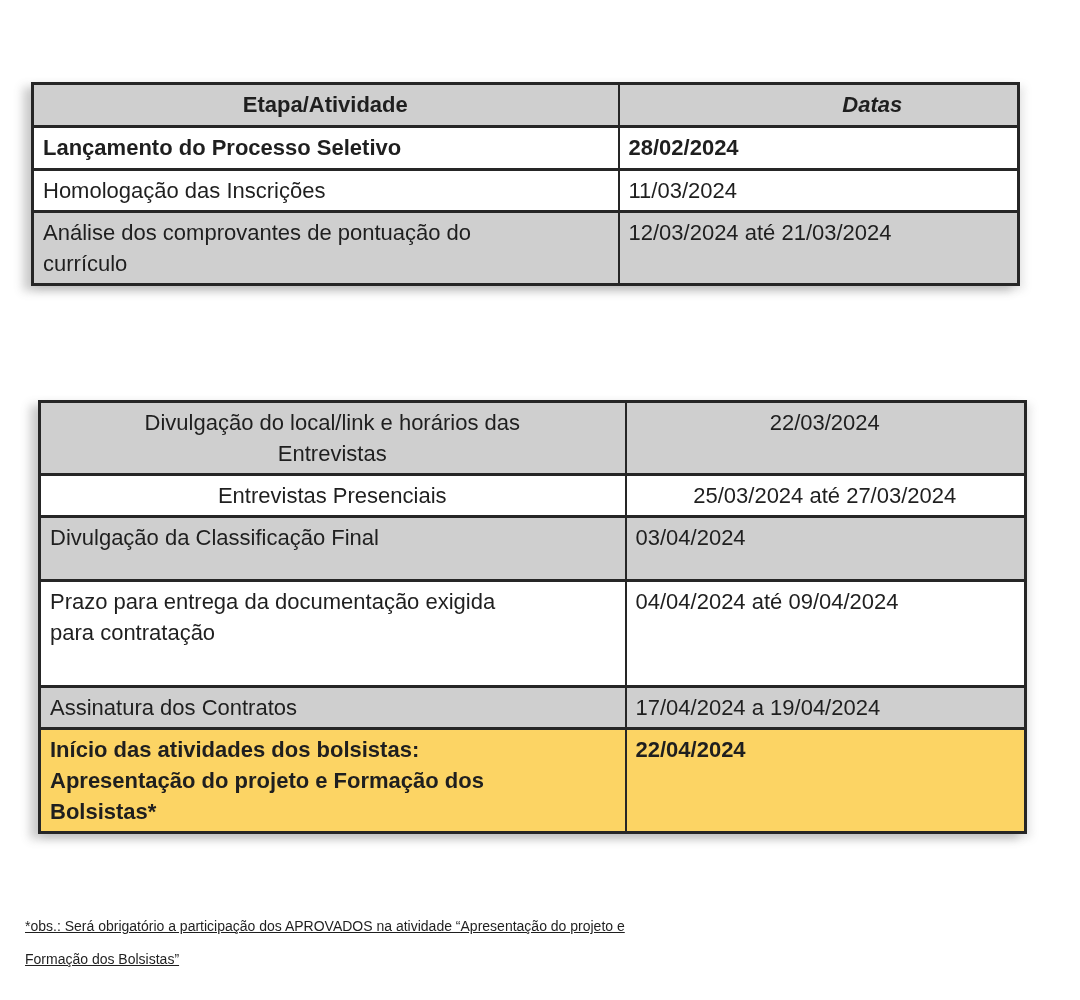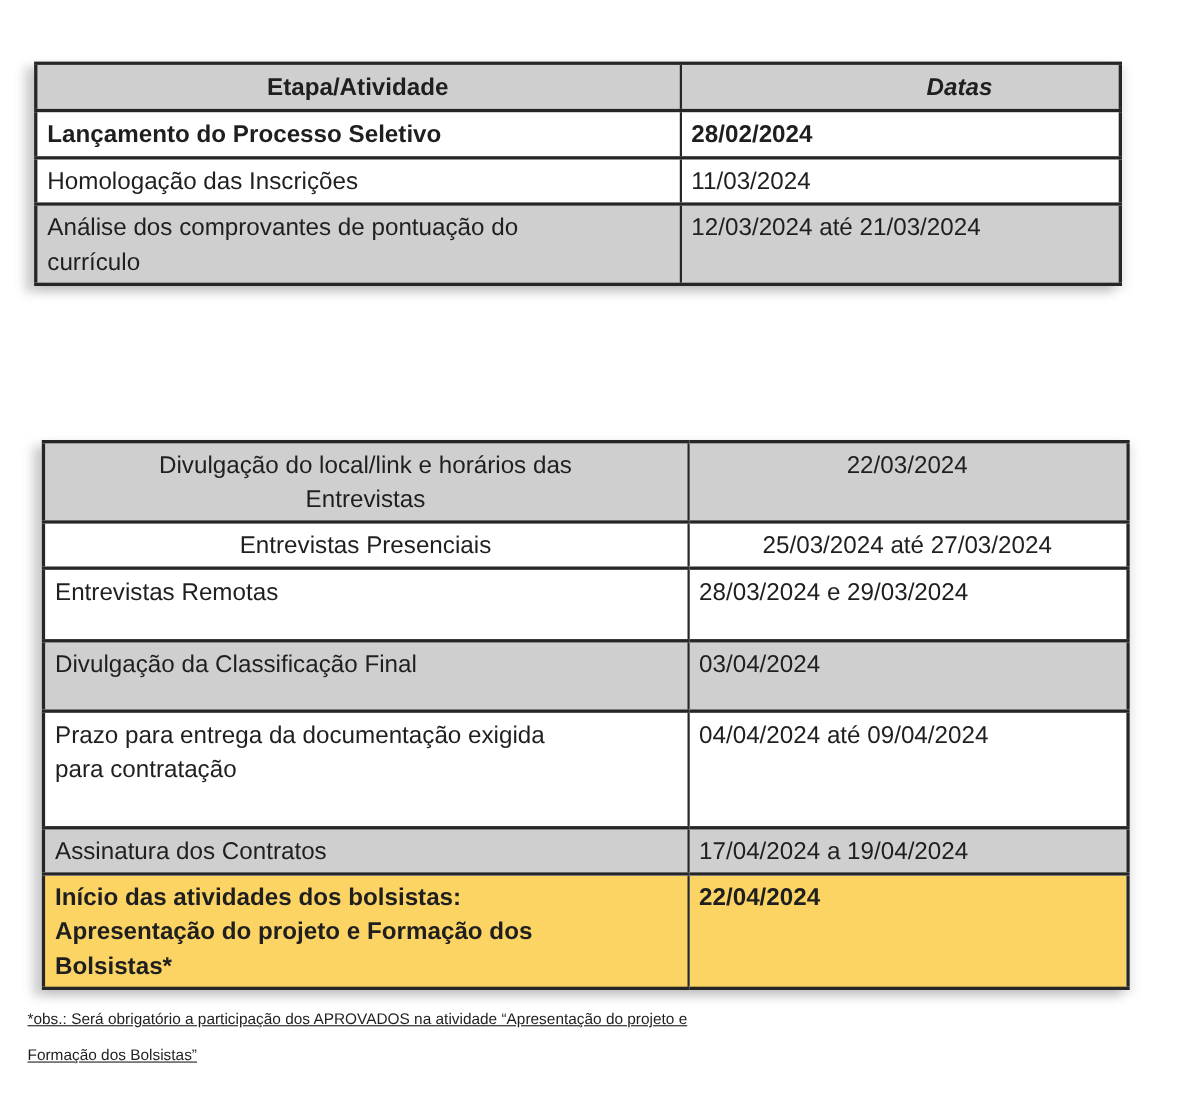--- a/index.html
+++ b/index.html
@@ -6,21 +6,21 @@
   body {
     width:1080px; height:1000px; position:relative; overflow:hidden;
     background:#ffffff; color:#1f1f1f;
     font-family:"Liberation Sans", sans-serif;
   }
   .table-seg {
     position:absolute;
     box-shadow:-8px 5px 9px rgba(90,90,90,0.30), 4px 4px 8px rgba(120,120,120,0.18);
     background:#ffffff;
   }
-  .seg1 { left:31px; top:56px; }
+  .seg1 { left:31px; top:82px; }
   .seg2 { left:38px; top:400px; }
   table.sched {
     border-collapse:collapse; table-layout:fixed;
     width:986px; background:#ffffff;
   }
   table.sched col.c-etapa { width:586px; }
   table.sched col.c-datas { width:400px; }
   table.sched th, table.sched td {
     border:2px solid #262626;
     border-top-width:3px; border-bottom-width:3px;
@@ -83,24 +83,20 @@
     <tbody>
         <tr class="gray" style="height:66px;text-align:center;">
       <td>Divulgação do local/link e horários das
 Entrevistas</td>
       <td>22/03/2024</td>
     </tr>
     <tr style="height:35px;text-align:center;">
       <td>Entrevistas Presenciais</td>
       <td>25/03/2024 até 27/03/2024</td>
     </tr>
-    <tr style="height:66px;">
-      <td>Entrevistas Remotas</td>
-      <td>28/03/2024 e 29/03/2024</td>
-    </tr>
     <tr class="gray" style="height:64px;">
       <td>Divulgação da Classificação Final</td>
       <td>03/04/2024</td>
     </tr>
     <tr style="height:106px;">
       <td>Prazo para entrega da documentação exigida
 para contratação</td>
       <td>04/04/2024 até 09/04/2024</td>
     </tr>
     <tr class="gray" style="height:38px;">

